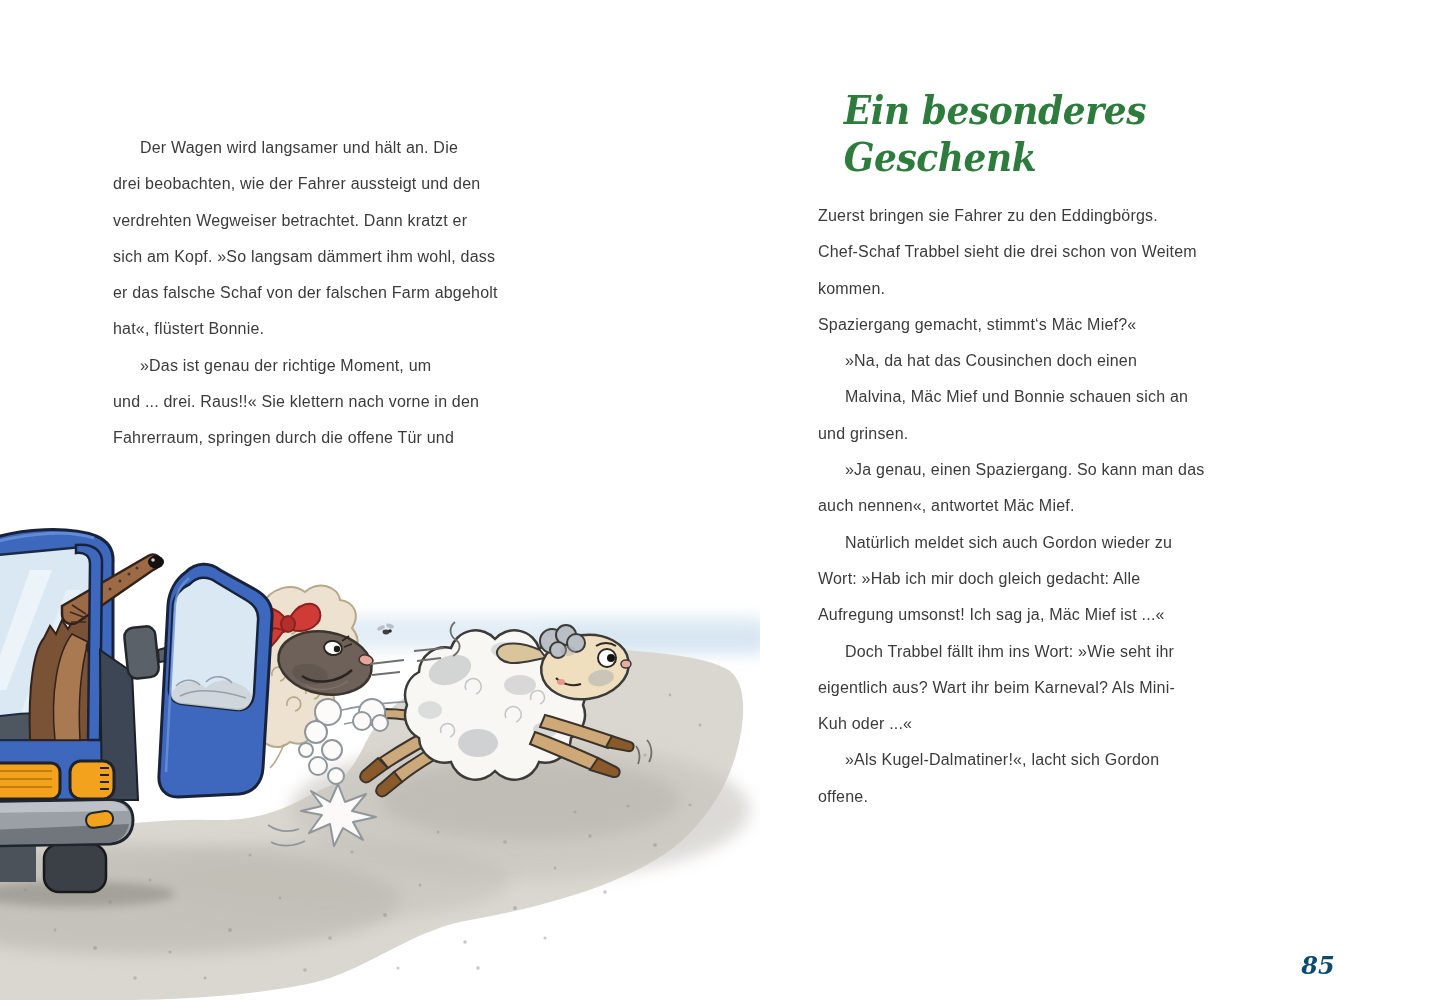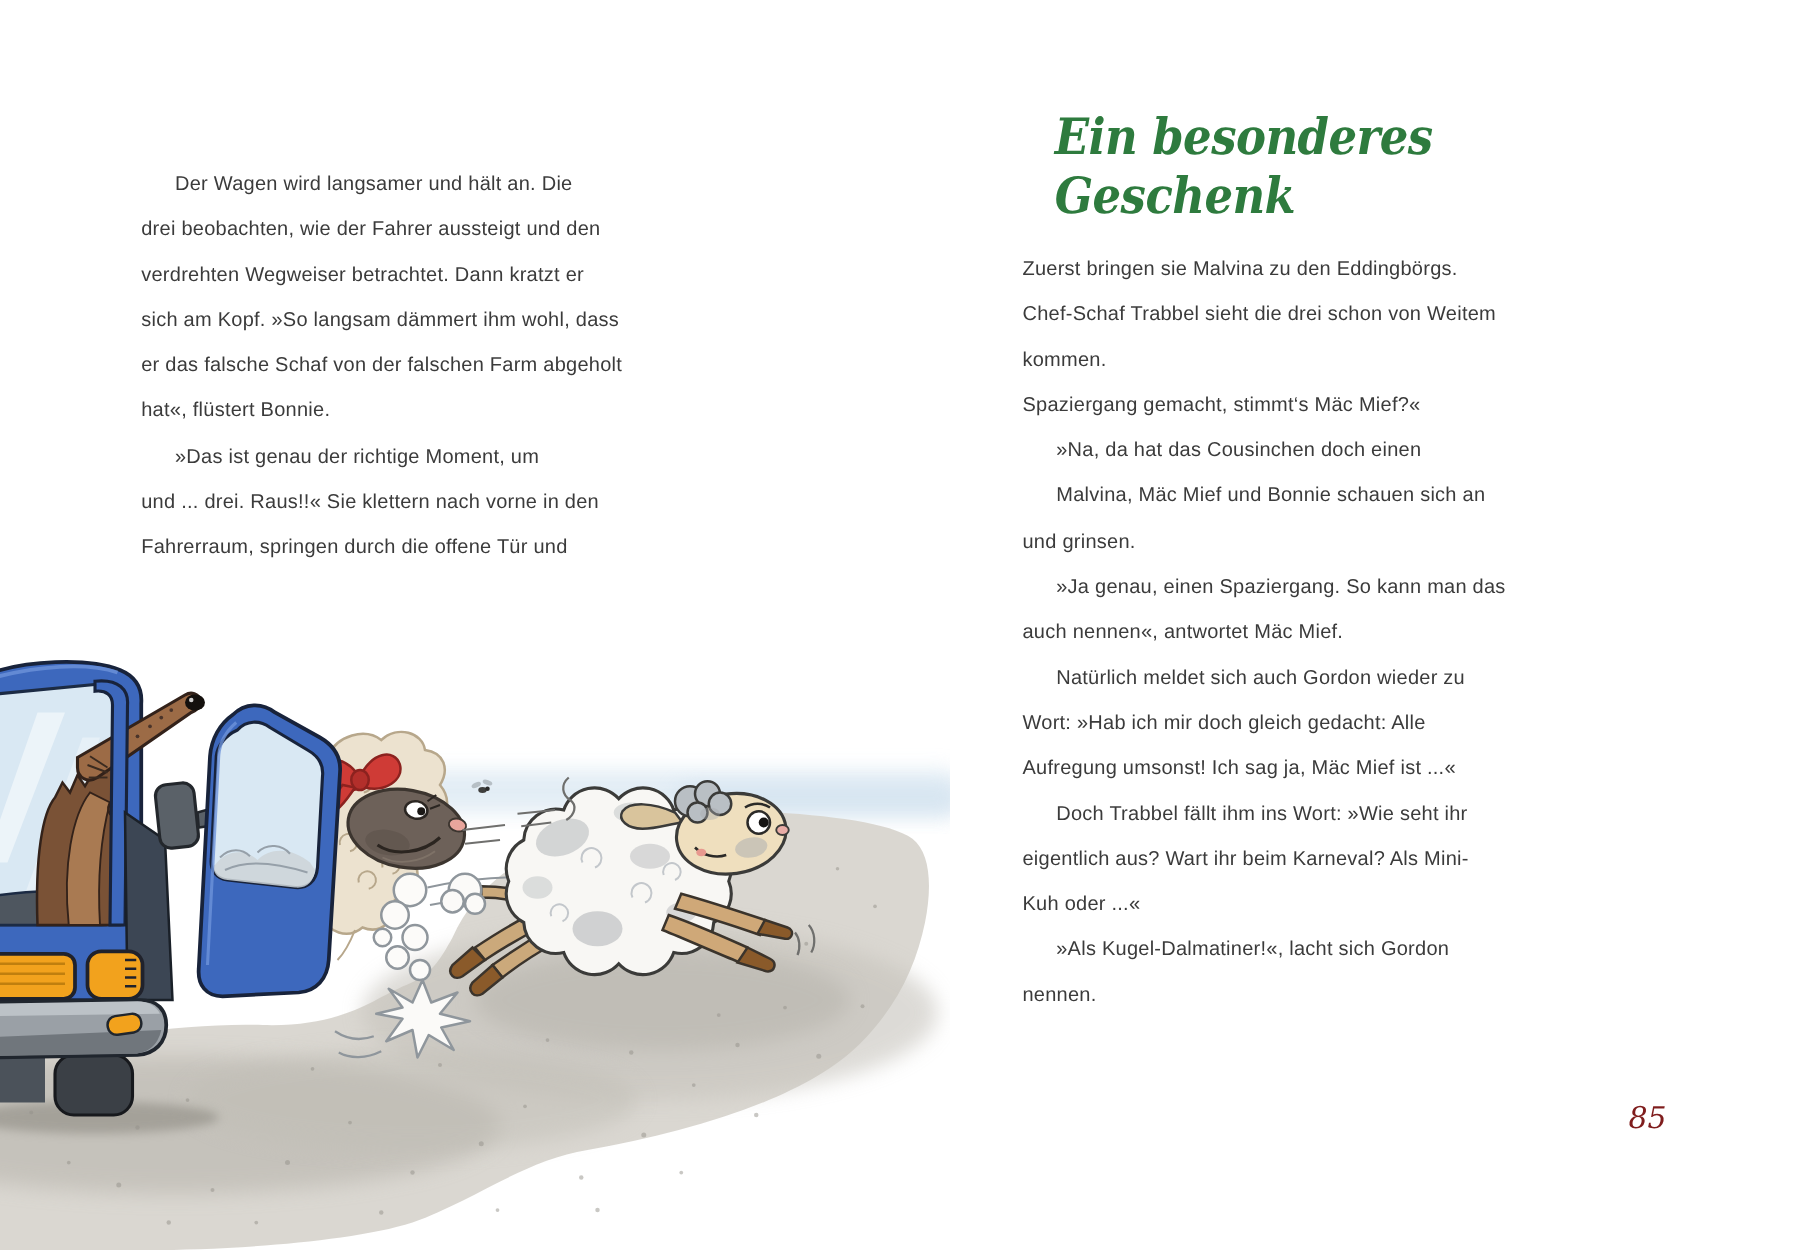--- a/index.html
+++ b/index.html
@@ -12,23 +12,23 @@
   #right-text{left:818px;top:198px;width:520px;}
   .line{white-space:pre;}
   .line.ind{padding-left:27px;}
   .chapter-heading{
     position:absolute;left:818px;top:86px;width:515px;
     font-family:"DejaVu Serif",serif;font-style:italic;font-weight:700;
     font-size:40px;color:#2e7b3e;letter-spacing:-.5px;
   }
   .chapter-heading span{display:inline-block;transform:scaleX(.9);transform-origin:center;}
   .page-number{
-    position:absolute;left:1298px;top:880px;width:40px;text-align:center;
-    font-family:"DejaVu Serif",serif;font-style:italic;font-weight:400;
-    font-size:24px;color:#7f1d1d;
+    position:absolute;left:1298px;top:951px;width:40px;text-align:center;
+    font-family:"DejaVu Serif",serif;font-style:italic;font-weight:700;
+    font-size:24px;color:#0c4a6e;
   }
   #illustration{position:absolute;left:0;top:500px;}
 </style>
 </head>
 <body>
 
 <div class="textblock" id="left-text">
   <div class="line ind">Der Wagen wird langsamer und hält an. Die</div>
   <div class="line">drei beobachten, wie der Fahrer aussteigt und den</div>
   <div class="line">verdrehten Wegweiser betrachtet. Dann kratzt er</div>
@@ -36,37 +36,37 @@
   <div class="line">er das falsche Schaf von der falschen Farm abgeholt</div>
   <div class="line">hat«, flüstert Bonnie.</div>
   <div class="line ind">»Das ist genau der richtige Moment, um</div>
   <div class="line">und ... drei. Raus!!« Sie klettern nach vorne in den</div>
   <div class="line">Fahrerraum, springen durch die offene Tür und</div>
 </div>
 
 <div class="chapter-heading"><span>Ein besonderes Geschenk</span></div>
 
 <div class="textblock" id="right-text">
-  <div class="line">Zuerst bringen sie Malvina zu den Eddingbörgs.</div>
+  <div class="line">Zuerst bringen sie Fahrer zu den Eddingbörgs.</div>
   <div class="line">Chef-Schaf Trabbel sieht die drei schon von Weitem</div>
   <div class="line">kommen.</div>
   <div class="line">Spaziergang gemacht, stimmt‘s Mäc Mief?«</div>
   <div class="line ind">»Na, da hat das Cousinchen doch einen</div>
   <div class="line ind">Malvina, Mäc Mief und Bonnie schauen sich an</div>
   <div class="line">und grinsen.</div>
   <div class="line ind">»Ja genau, einen Spaziergang. So kann man das</div>
   <div class="line">auch nennen«, antwortet Mäc Mief.</div>
   <div class="line ind">Natürlich meldet sich auch Gordon wieder zu</div>
   <div class="line">Wort: »Hab ich mir doch gleich gedacht: Alle</div>
   <div class="line">Aufregung umsonst! Ich sag ja, Mäc Mief ist ...«</div>
   <div class="line ind">Doch Trabbel fällt ihm ins Wort: »Wie seht ihr</div>
   <div class="line">eigentlich aus? Wart ihr beim Karneval? Als Mini-</div>
   <div class="line">Kuh oder ...«</div>
   <div class="line ind">»Als Kugel-Dalmatiner!«, lacht sich Gordon</div>
-  <div class="line">nennen.</div>
+  <div class="line">offene.</div>
 </div>
 
 <div class="page-number">85</div>
 
 <svg id="illustration" width="760" height="500" viewBox="0 0 760 500" xmlns="http://www.w3.org/2000/svg">
   <defs>
     <filter id="b4" x="-50%" y="-50%" width="200%" height="200%">
         <feGaussianBlur stdDeviation="4"></feGaussianBlur>
       </filter>
     <filter id="b8" x="-50%" y="-50%" width="200%" height="200%">

